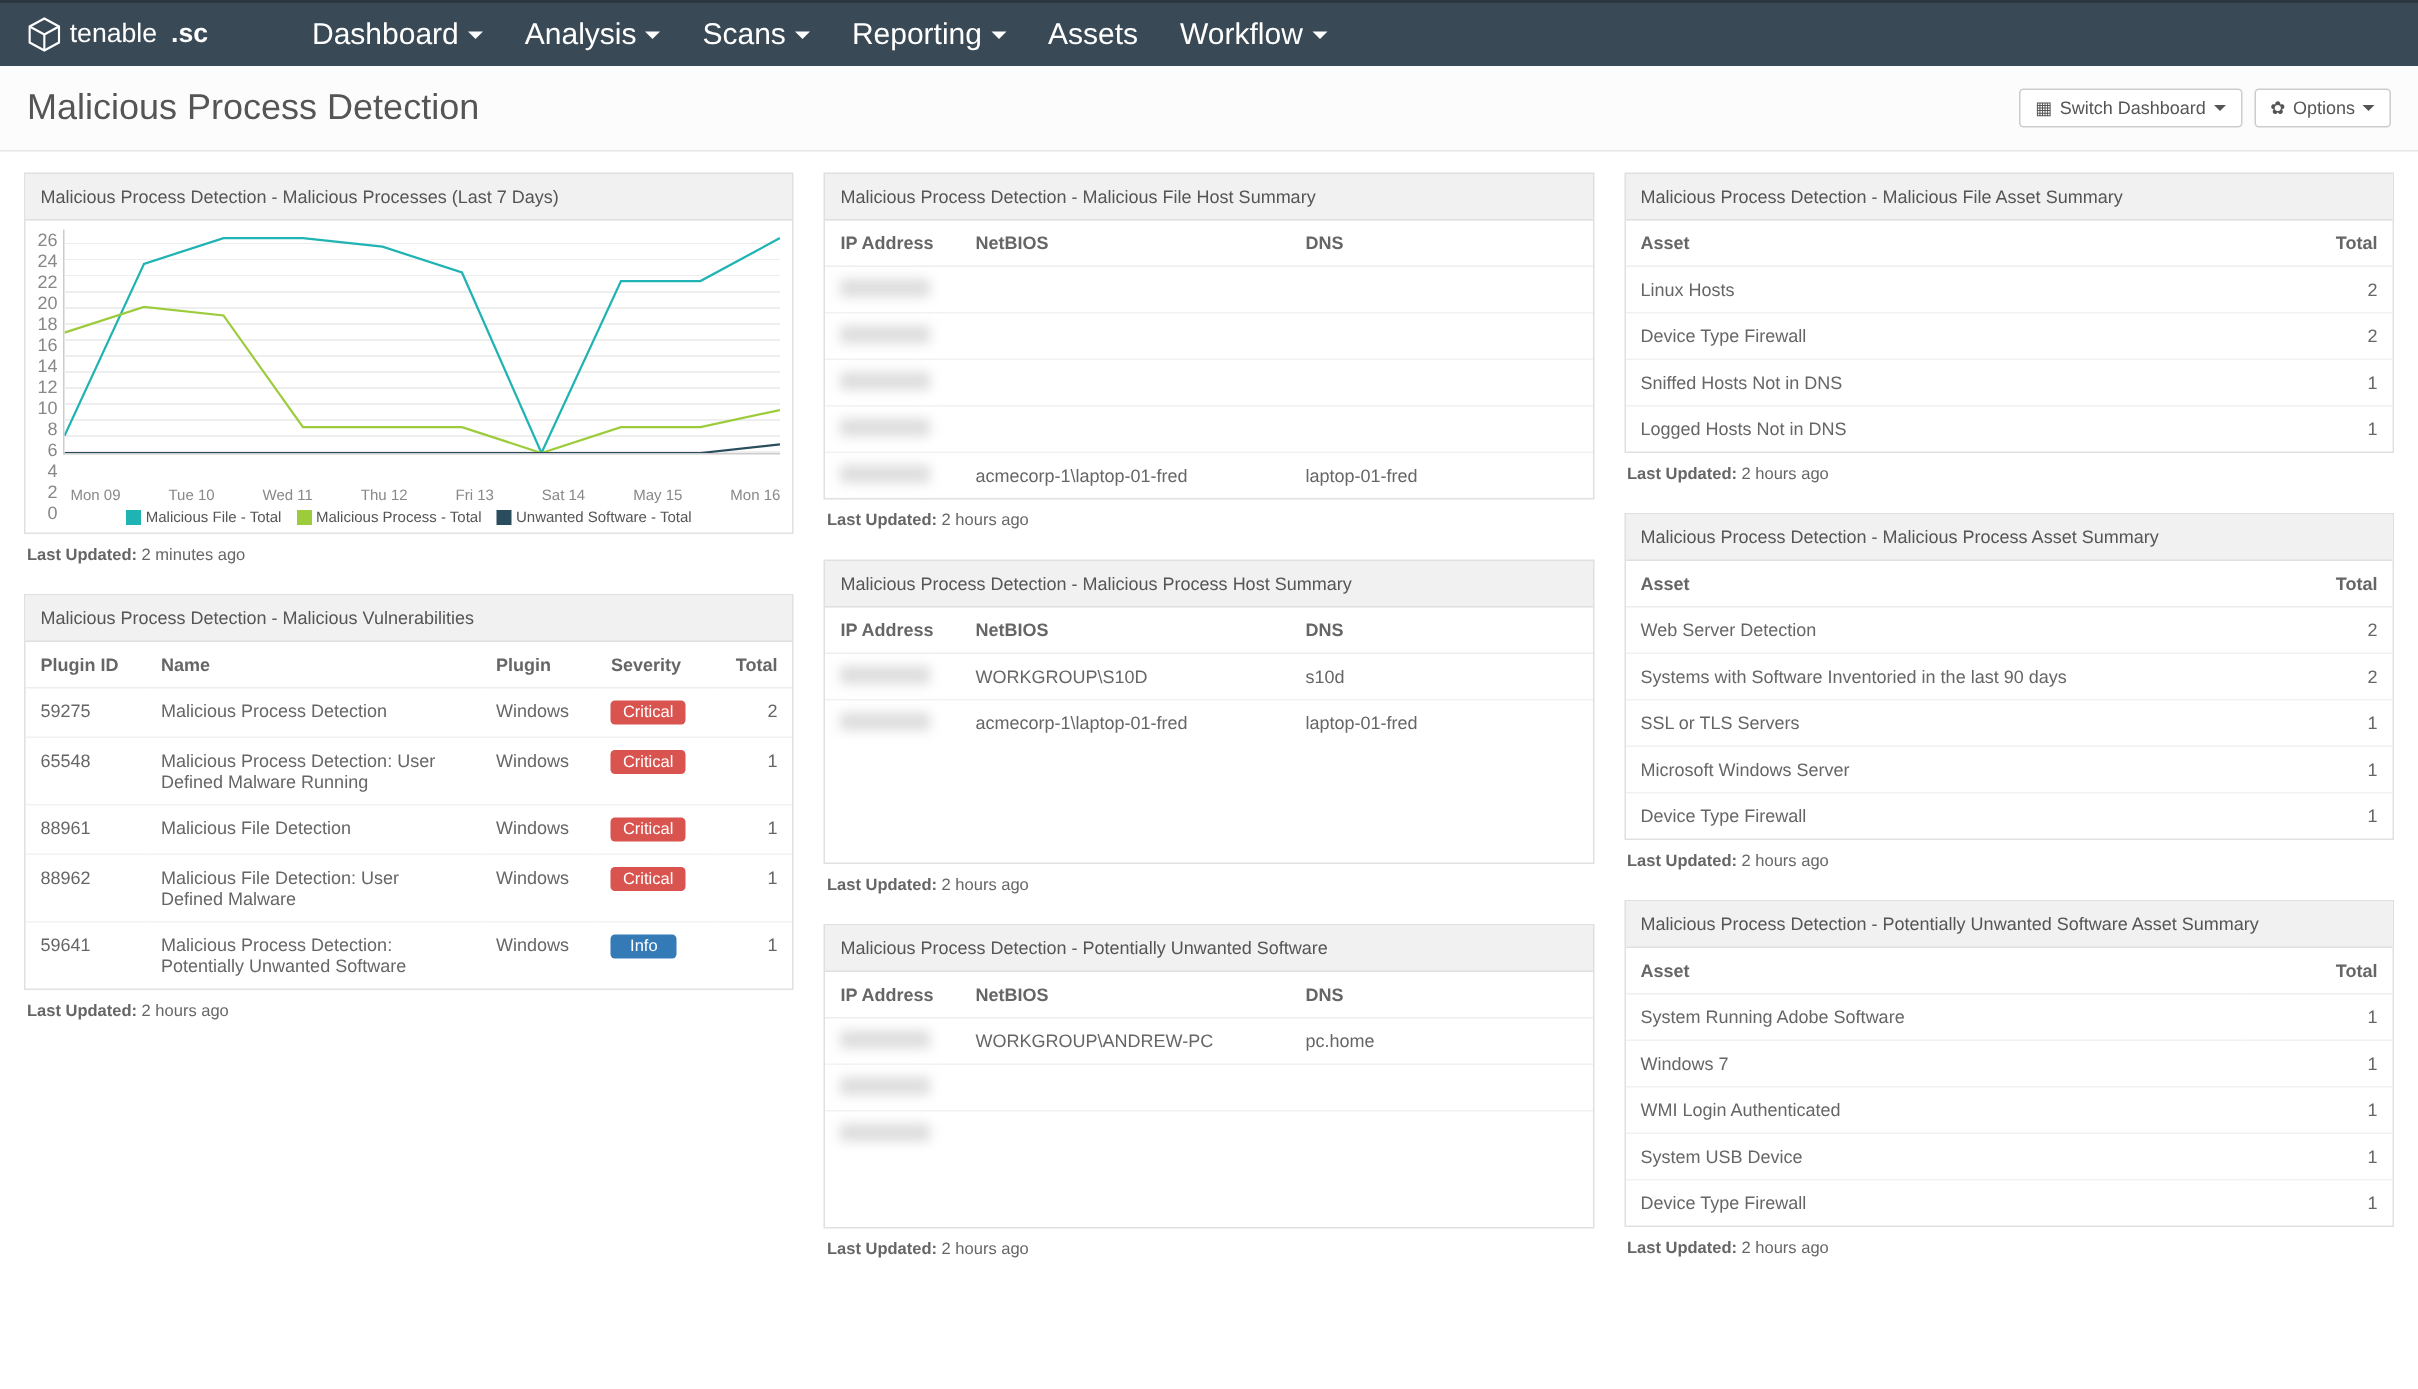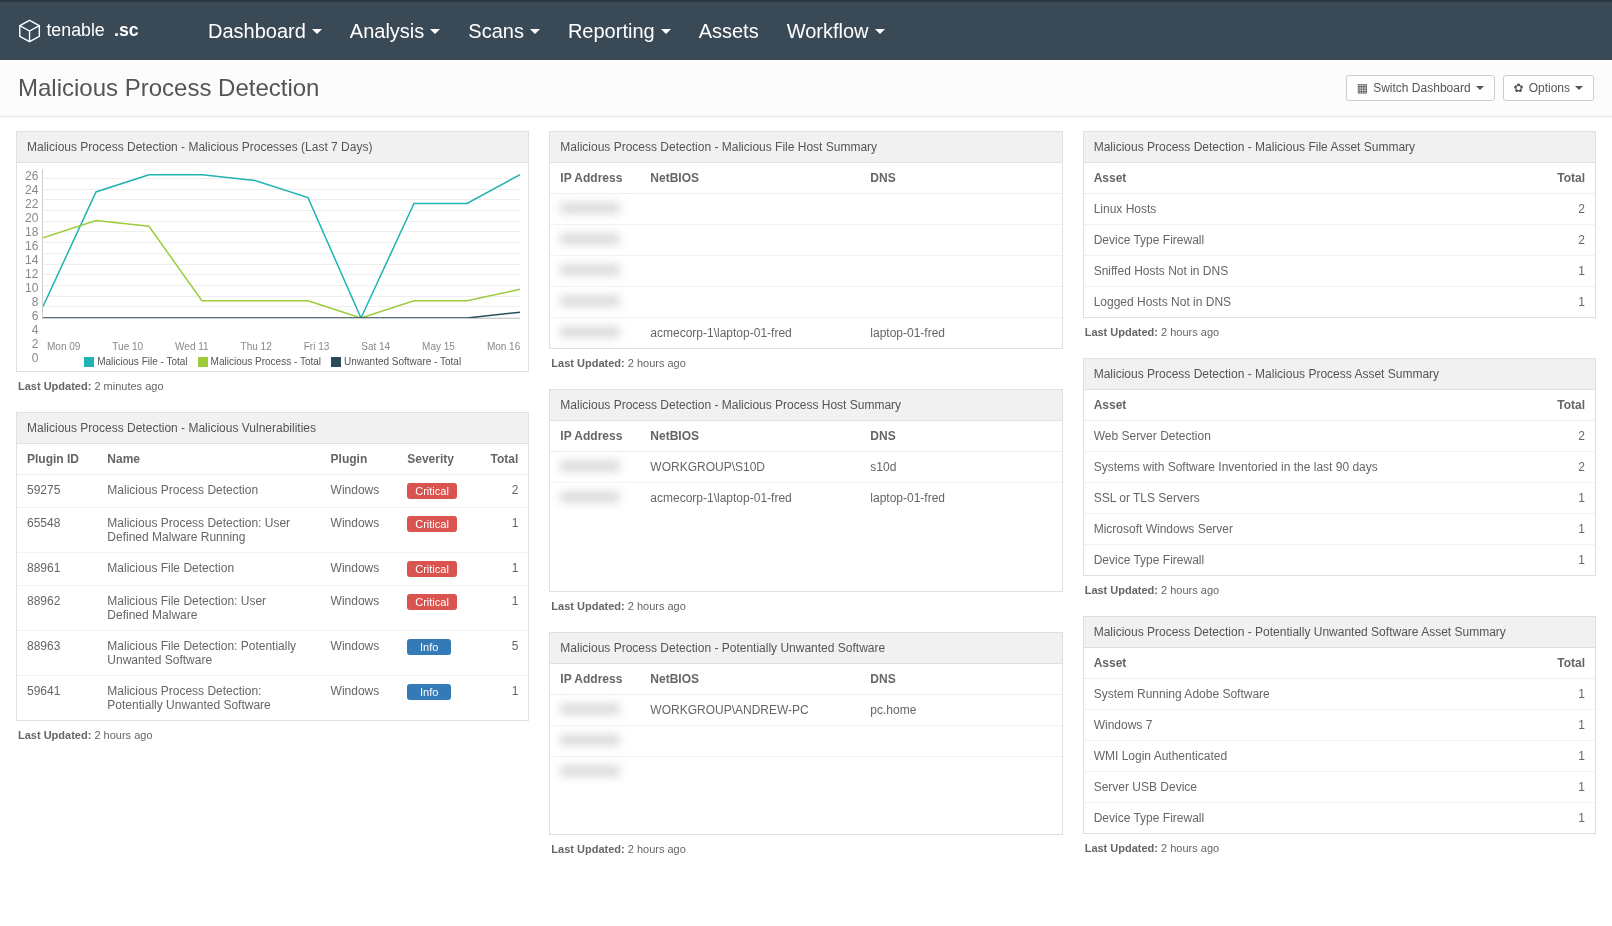--- a/index.html
+++ b/index.html
@@ -1,17 +1,17 @@
 <!DOCTYPE html>
 <html><head>
 <meta charset="utf-8">
 <style>
 * { margin: 0; padding: 0; box-sizing: border-box; }
 body { font-family: -apple-system, BlinkMacSystemFont, "Segoe UI", Helvetica, Arial, sans-serif; background: #fff; color: #333; font-size: 13px; }
-.topbar { background: #3a4956; color: #fff; display: flex; align-items: center; padding: 0 18px; height: 60px; border-top: 2px solid #2a3640; }
+.topbar { background: #3a4956; color: #fff; display: flex; align-items: center; padding: 0 18px; height: 44px; border-top: 2px solid #2a3640; }
 .logo { display: flex; align-items: center; margin-right: 30px; }
 .logo svg { height: 26px; }
 .nav { display: flex; gap: 28px; }
 .nav-item { color: #fff; font-size: 20px; display: flex; align-items: center; gap: 6px; cursor: pointer; }
 .caret { width: 0; height: 0; border-left: 5px solid transparent; border-right: 5px solid transparent; border-top: 5px solid #fff; }
 .page-header { display: flex; justify-content: space-between; align-items: center; padding: 14px 18px; border-bottom: 1px solid #e6e6e6; background: #fcfcfc; }
 .page-title { font-size: 24px; font-weight: 300; color: #555; }
 .header-actions { display: flex; gap: 8px; }
 .btn { background: #fff; border: 1px solid #ccc; border-radius: 3px; padding: 5px 10px; font-size: 12px; color: #555; cursor: pointer; display: inline-flex; align-items: center; gap: 5px; }
 .btn .caret { border-top-color: #555; border-left-width: 4px; border-right-width: 4px; border-top-width: 4px; }
@@ -188,27 +188,20 @@
                 <td class="right">1</td>
               </tr>
               <tr>
                 <td>88962</td>
                 <td style="max-width:200px">Malicious File Detection: User Defined Malware</td>
                 <td>Windows</td>
                 <td><span class="badge critical">Critical</span></td>
                 <td class="right">1</td>
               </tr>
               <tr>
-                <td>88963</td>
-                <td style="max-width:200px">Malicious File Detection: Potentially Unwanted Software</td>
-                <td>Windows</td>
-                <td><span class="badge info">Info</span></td>
-                <td class="right">5</td>
-              </tr>
-              <tr>
                 <td>59641</td>
                 <td style="max-width:200px">Malicious Process Detection: Potentially Unwanted Software</td>
                 <td>Windows</td>
                 <td><span class="badge info">Info</span></td>
                 <td class="right">1</td>
               </tr>
             </tbody>
         </table>
       </div>
       <div class="footer-note"><b>Last Updated:</b> <span>2 hours ago</span></div>
@@ -412,21 +405,21 @@
               </tr>
               <tr>
                 <td>Windows 7</td>
                 <td class="right">1</td>
               </tr>
               <tr>
                 <td>WMI Login Authenticated</td>
                 <td class="right">1</td>
               </tr>
               <tr>
-                <td>Server USB Device</td>
+                <td>System USB Device</td>
                 <td class="right">1</td>
               </tr>
               <tr>
                 <td>Device Type Firewall</td>
                 <td class="right">1</td>
               </tr>
             </tbody>
           </table>
         </div>
         <div class="footer-note"><b>Last Updated:</b> 2 hours ago</div>

